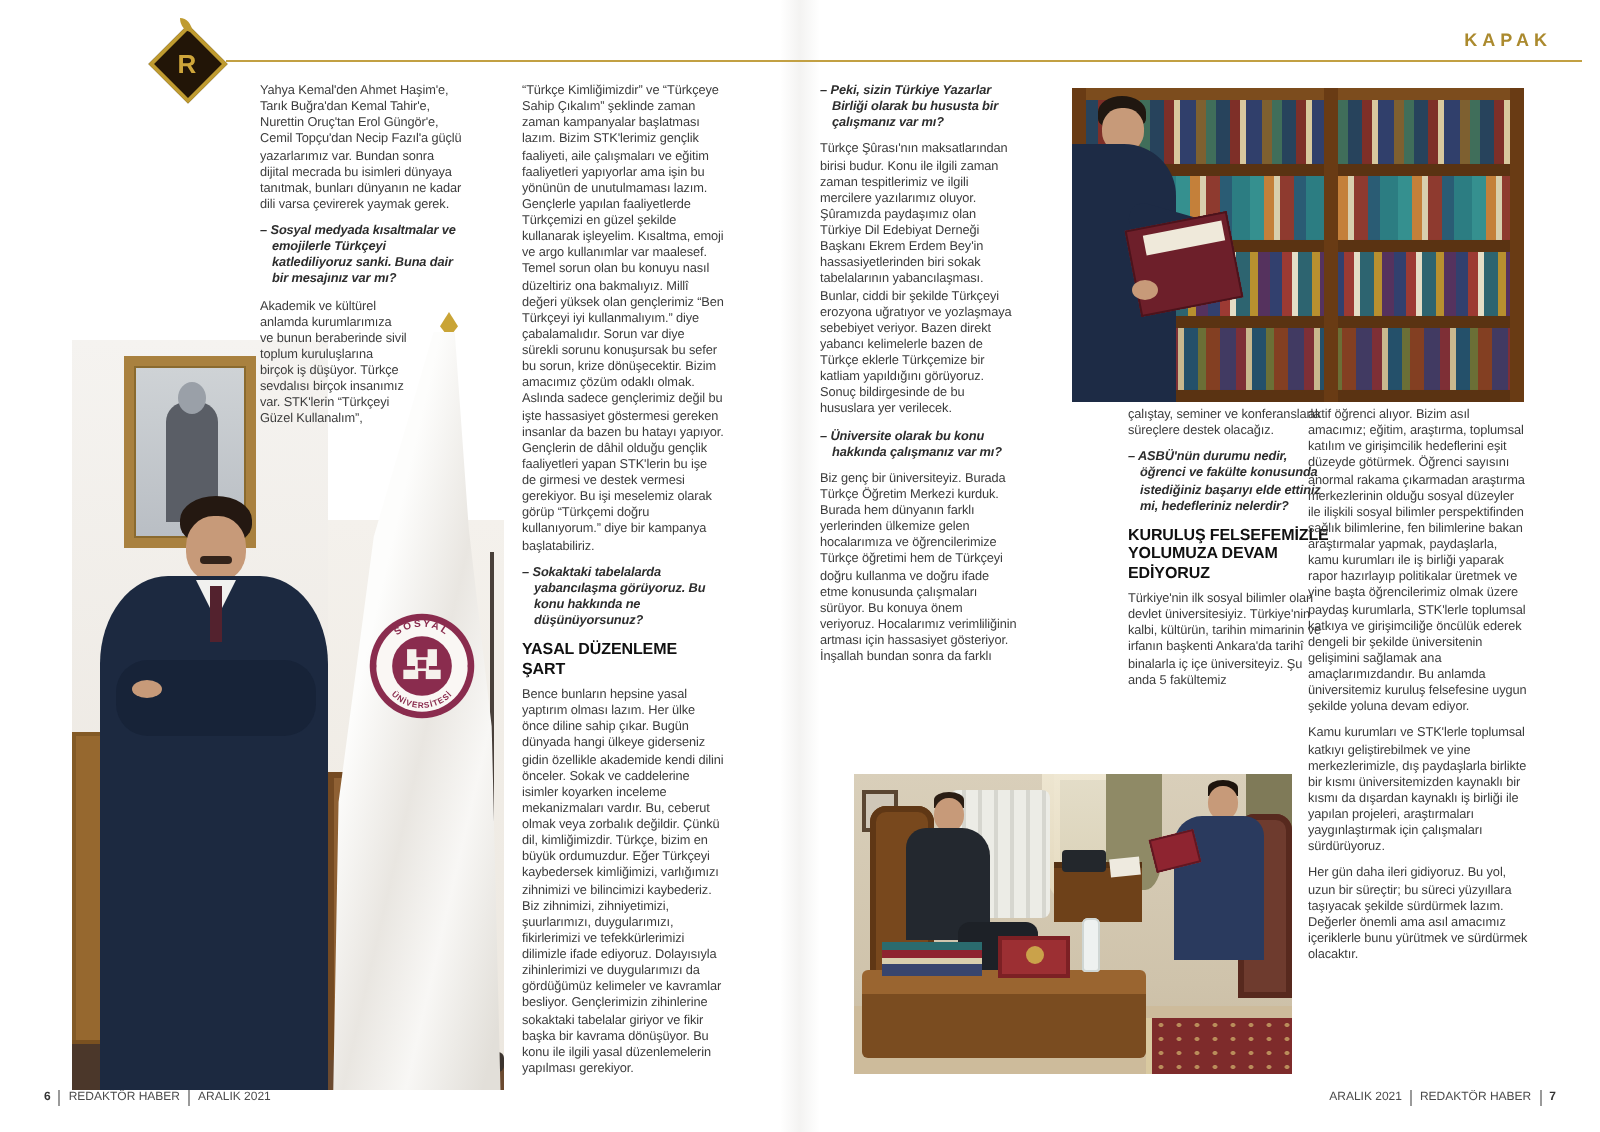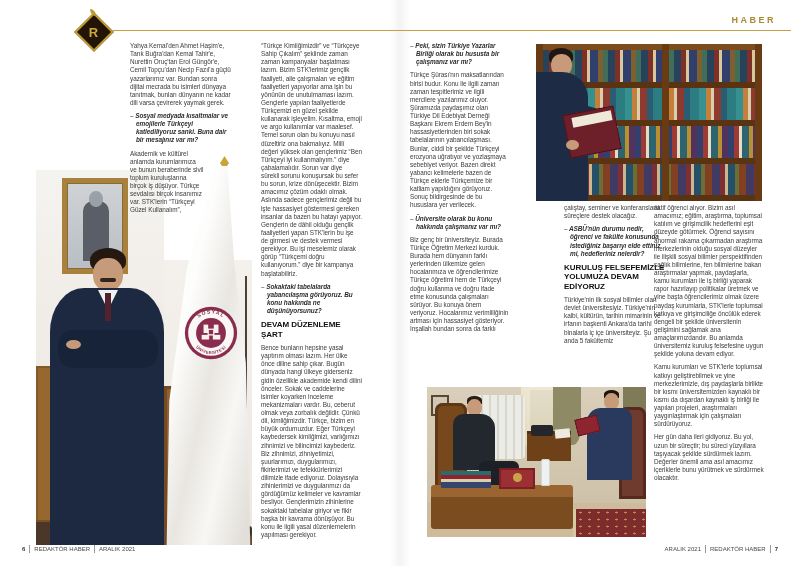--- a/index.html
+++ b/index.html
@@ -133,21 +133,21 @@
 
 <div class="spread">
 
   <div class="gutter"></div>
 
   <div class="logo">
     <span>R</span>
   </div>
   <div class="logo-leaf"></div>
   <div class="header-rule"></div>
-  <div class="section-label">HABER</div>
+  <div class="section-label">KAPAK</div>
 
   <div class="ph" id="photoA">
     <div class="abs cabinetA"></div>
     <div class="abs floorA"></div>
     <div class="abs portrait">
       <div class="abs portrait-figure"></div>
       <div class="abs portrait-head"></div>
     </div>
     <div class="abs hairA"></div>
     <div class="abs faceA"></div>
@@ -243,21 +243,21 @@
 
   <div class="col" id="col1">
     <p>Yahya Kemal'den Ahmet Haşim'e, Tarık Buğra'dan Kemal Tahir'e, Nurettin Oruç'tan Erol Güngör'e, Cemil Topçu'dan Necip Fazıl'a güçlü yazarlarımız var. Bundan sonra dijital mecrada bu isimleri dünyaya tanıtmak, bunları dünyanın ne kadar dili varsa çevirerek yaymak gerek.</p>
     <p class="q">– Sosyal medyada kısaltmalar ve emojilerle Türkçeyi katlediliyoruz sanki. Buna dair bir mesajınız var mı?</p>
     <p class="narrow">Akademik ve kültürel anlamda kurumlarımıza ve bunun beraberinde sivil toplum kuruluşlarına birçok iş düşüyor. Türkçe sevdalısı birçok insanımız var. STK'lerin “Türkçeyi Güzel Kullanalım”,</p>
   </div>
 
   <div class="col" id="col2">
     <p>“Türkçe Kimliğimizdir” ve “Türkçeye Sahip Çıkalım” şeklinde zaman zaman kampanyalar başlatması lazım. Bizim STK'lerimiz gençlik faaliyeti, aile çalışmaları ve eğitim faaliyetleri yapıyorlar ama işin bu yönünün de unutulmaması lazım. Gençlerle yapılan faaliyetlerde Türkçemizi en güzel şekilde kullanarak işleyelim. Kısaltma, emoji ve argo kullanımlar var maalesef. Temel sorun olan bu konuyu nasıl düzeltiriz ona bakmalıyız. Millî değeri yüksek olan gençlerimiz “Ben Türkçeyi iyi kullanmalıyım.” diye çabalamalıdır. Sorun var diye sürekli sorunu konuşursak bu sefer bu sorun, krize dönüşecektir. Bizim amacımız çözüm odaklı olmak. Aslında sadece gençlerimiz değil bu işte hassasiyet göstermesi gereken insanlar da bazen bu hatayı yapıyor. Gençlerin de dâhil olduğu gençlik faaliyetleri yapan STK'lerin bu işe de girmesi ve destek vermesi gerekiyor. Bu işi meselemiz olarak görüp “Türkçemi doğru kullanıyorum.” diye bir kampanya başlatabiliriz.</p>
     <p class="q">– Sokaktaki tabelalarda yabancılaşma görüyoruz. Bu konu hakkında ne düşünüyorsunuz?</p>
-    <p class="h">DEVAM DÜZENLEME ŞART</p>
+    <p class="h">YASAL DÜZENLEME ŞART</p>
     <p>Bence bunların hepsine yasal yaptırım olması lazım. Her ülke önce diline sahip çıkar. Bugün dünyada hangi ülkeye giderseniz gidin özellikle akademide kendi dilini önceler. Sokak ve caddelerine isimler koyarken inceleme mekanizmaları vardır. Bu, ceberut olmak veya zorbalık değildir. Çünkü dil, kimliğimizdir. Türkçe, bizim en büyük ordumuzdur. Eğer Türkçeyi kaybedersek kimliğimizi, varlığımızı zihnimizi ve bilincimizi kaybederiz. Biz zihnimizi, zihniyetimizi, şuurlarımızı, duygularımızı, fikirlerimizi ve tefekkürlerimizi dilimizle ifade ediyoruz. Dolayısıyla zihinlerimizi ve duygularımızı da gördüğümüz kelimeler ve kavramlar besliyor. Gençlerimizin zihinlerine sokaktaki tabelalar giriyor ve fikir başka bir kavrama dönüşüyor. Bu konu ile ilgili yasal düzenlemelerin yapılması gerekiyor.</p>
   </div>
 
   <div class="col" id="col3">
     <p class="q">– Peki, sizin Türkiye Yazarlar Birliği olarak bu hususta bir çalışmanız var mı?</p>
     <p>Türkçe Şûrası'nın maksatlarından birisi budur. Konu ile ilgili zaman zaman tespitlerimiz ve ilgili mercilere yazılarımız oluyor. Şûramızda paydaşımız olan Türkiye Dil Edebiyat Derneği Başkanı Ekrem Erdem Bey'in hassasiyetlerinden biri sokak tabelalarının yabancılaşması. Bunlar, ciddi bir şekilde Türkçeyi erozyona uğratıyor ve yozlaşmaya sebebiyet veriyor. Bazen direkt yabancı kelimelerle bazen de Türkçe eklerle Türkçemize bir katliam yapıldığını görüyoruz. Sonuç bildirgesinde de bu hususlara yer verilecek.</p>
     <p class="q">– Üniversite olarak bu konu hakkında çalışmanız var mı?</p>
     <p>Biz genç bir üniversiteyiz. Burada Türkçe Öğretim Merkezi kurduk. Burada hem dünyanın farklı yerlerinden ülkemize gelen hocalarımıza ve öğrencilerimize Türkçe öğretimi hem de Türkçeyi doğru kullanma ve doğru ifade etme konusunda çalışmaları sürüyor. Bu konuya önem veriyoruz. Hocalarımız verimliliğinin artması için hassasiyet gösteriyor. İnşallah bundan sonra da farklı</p>
   </div>
 

